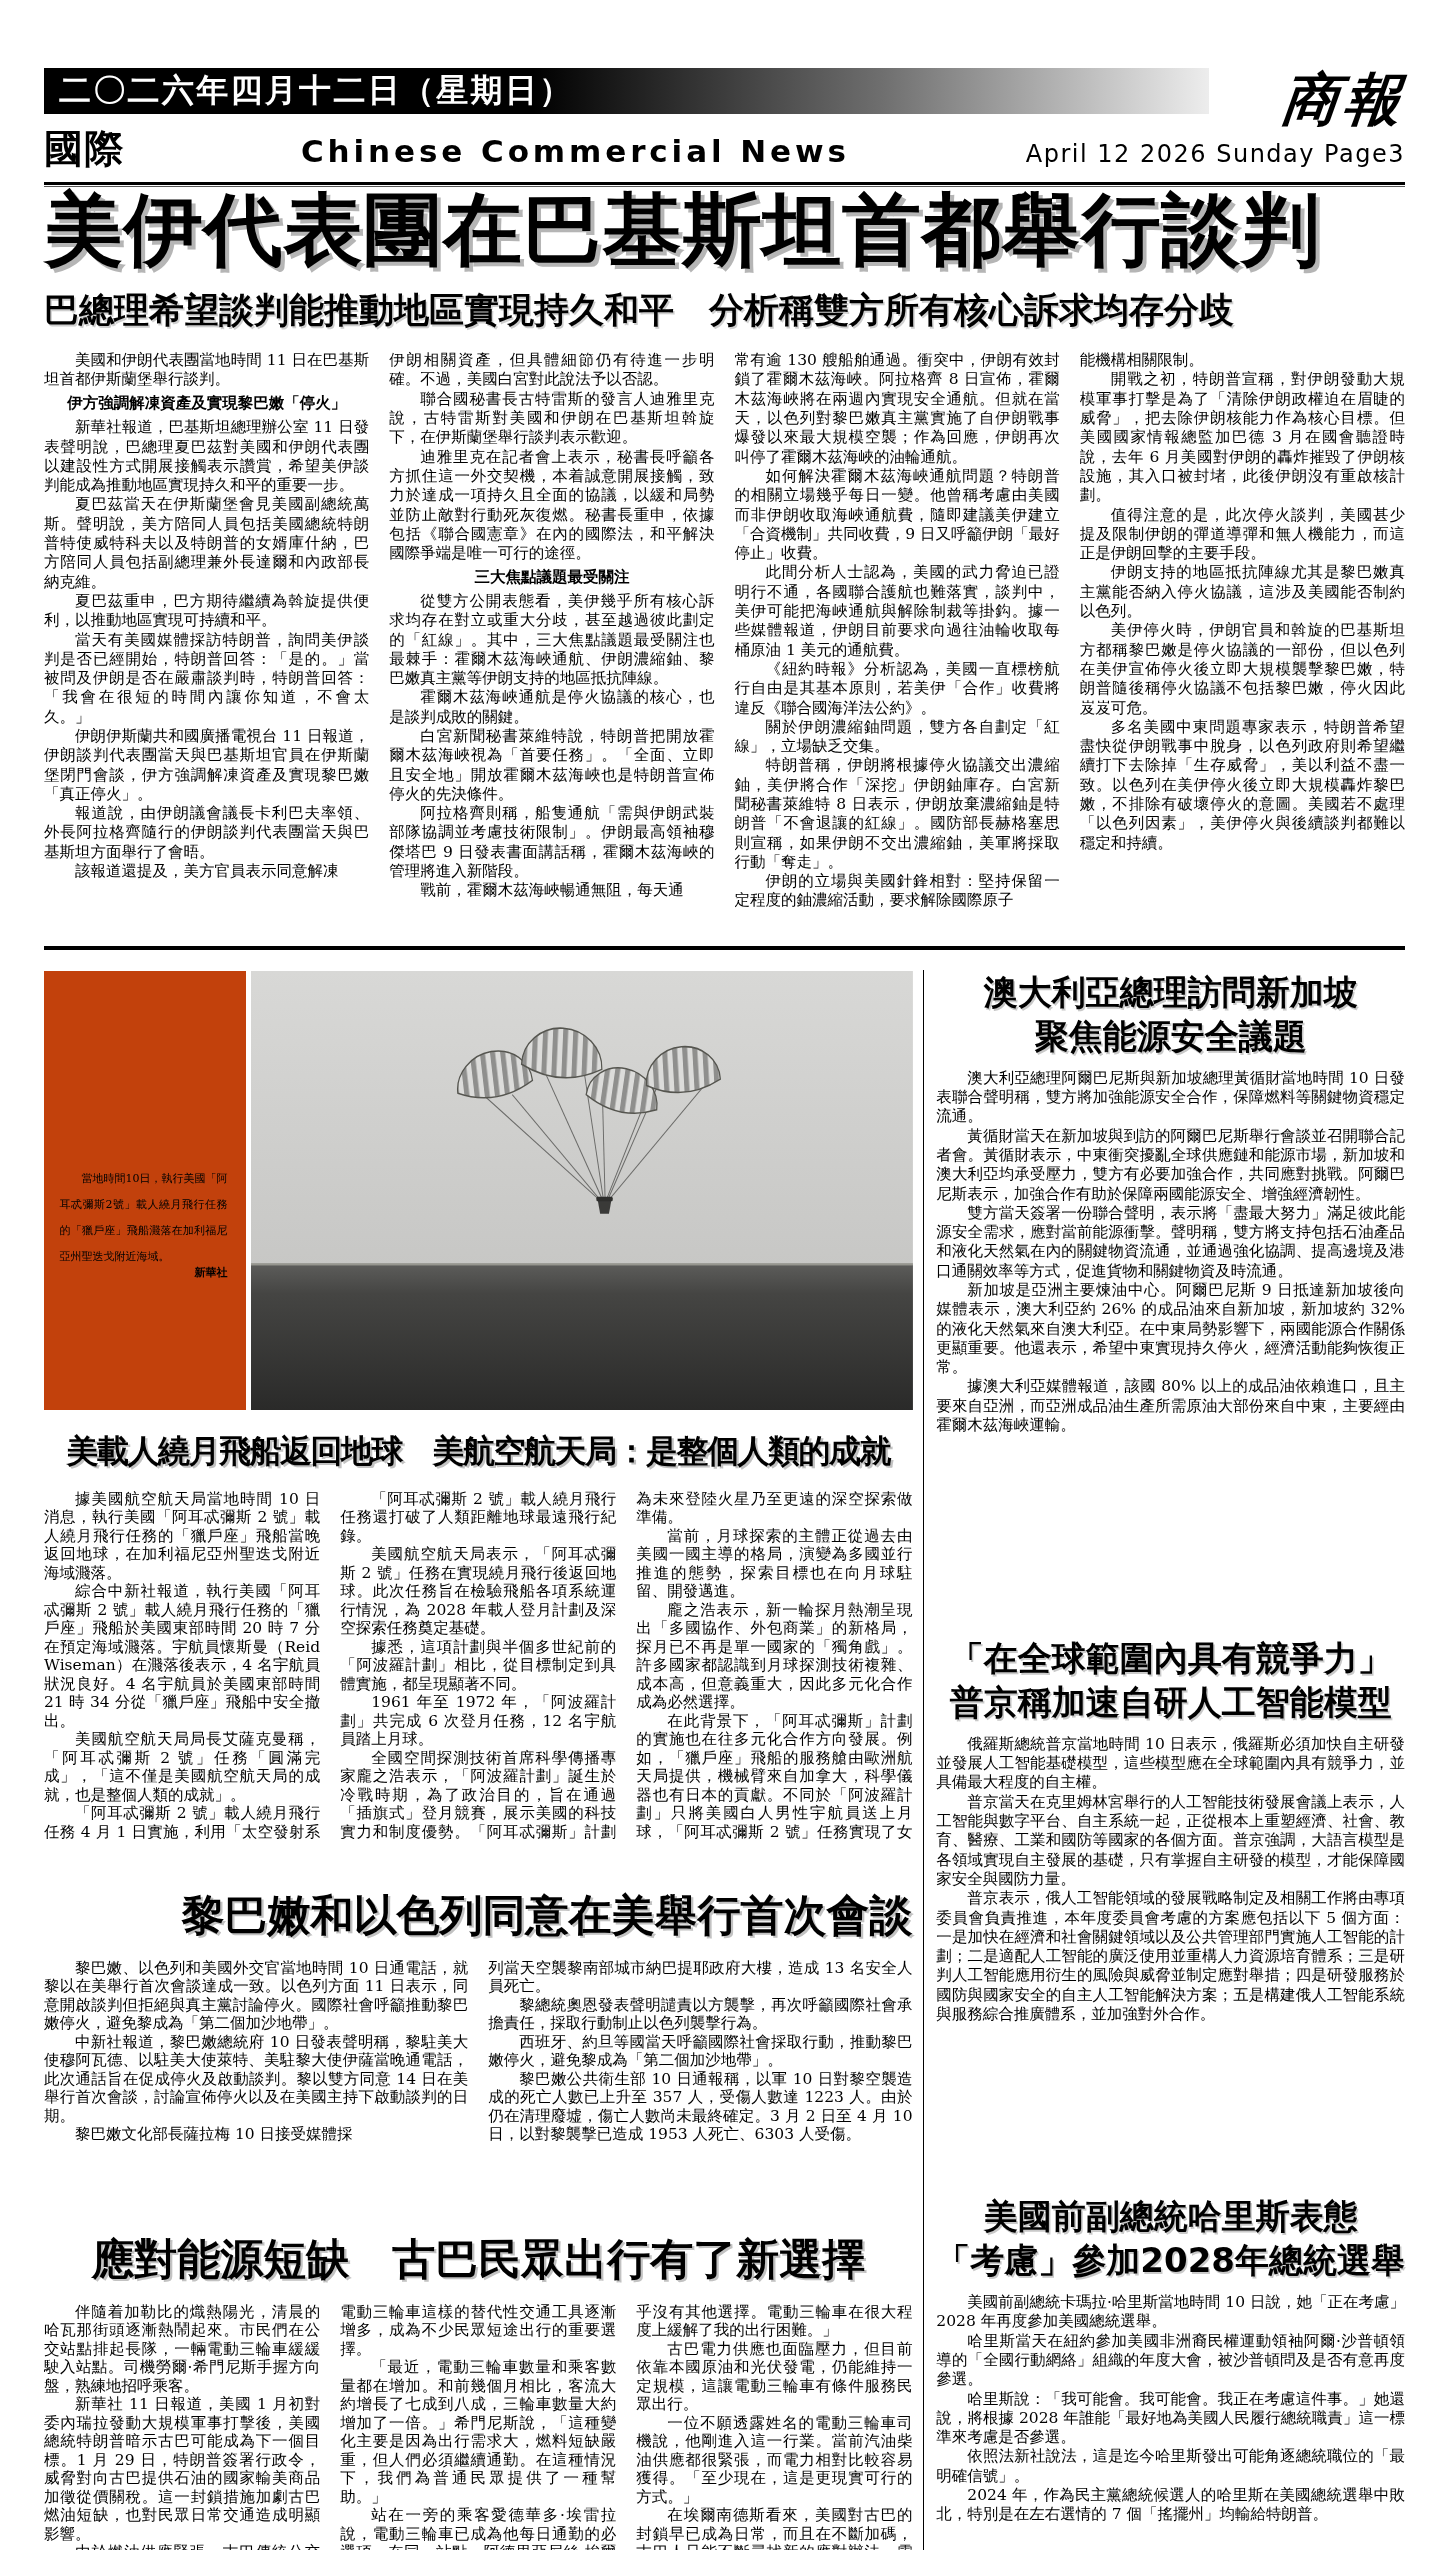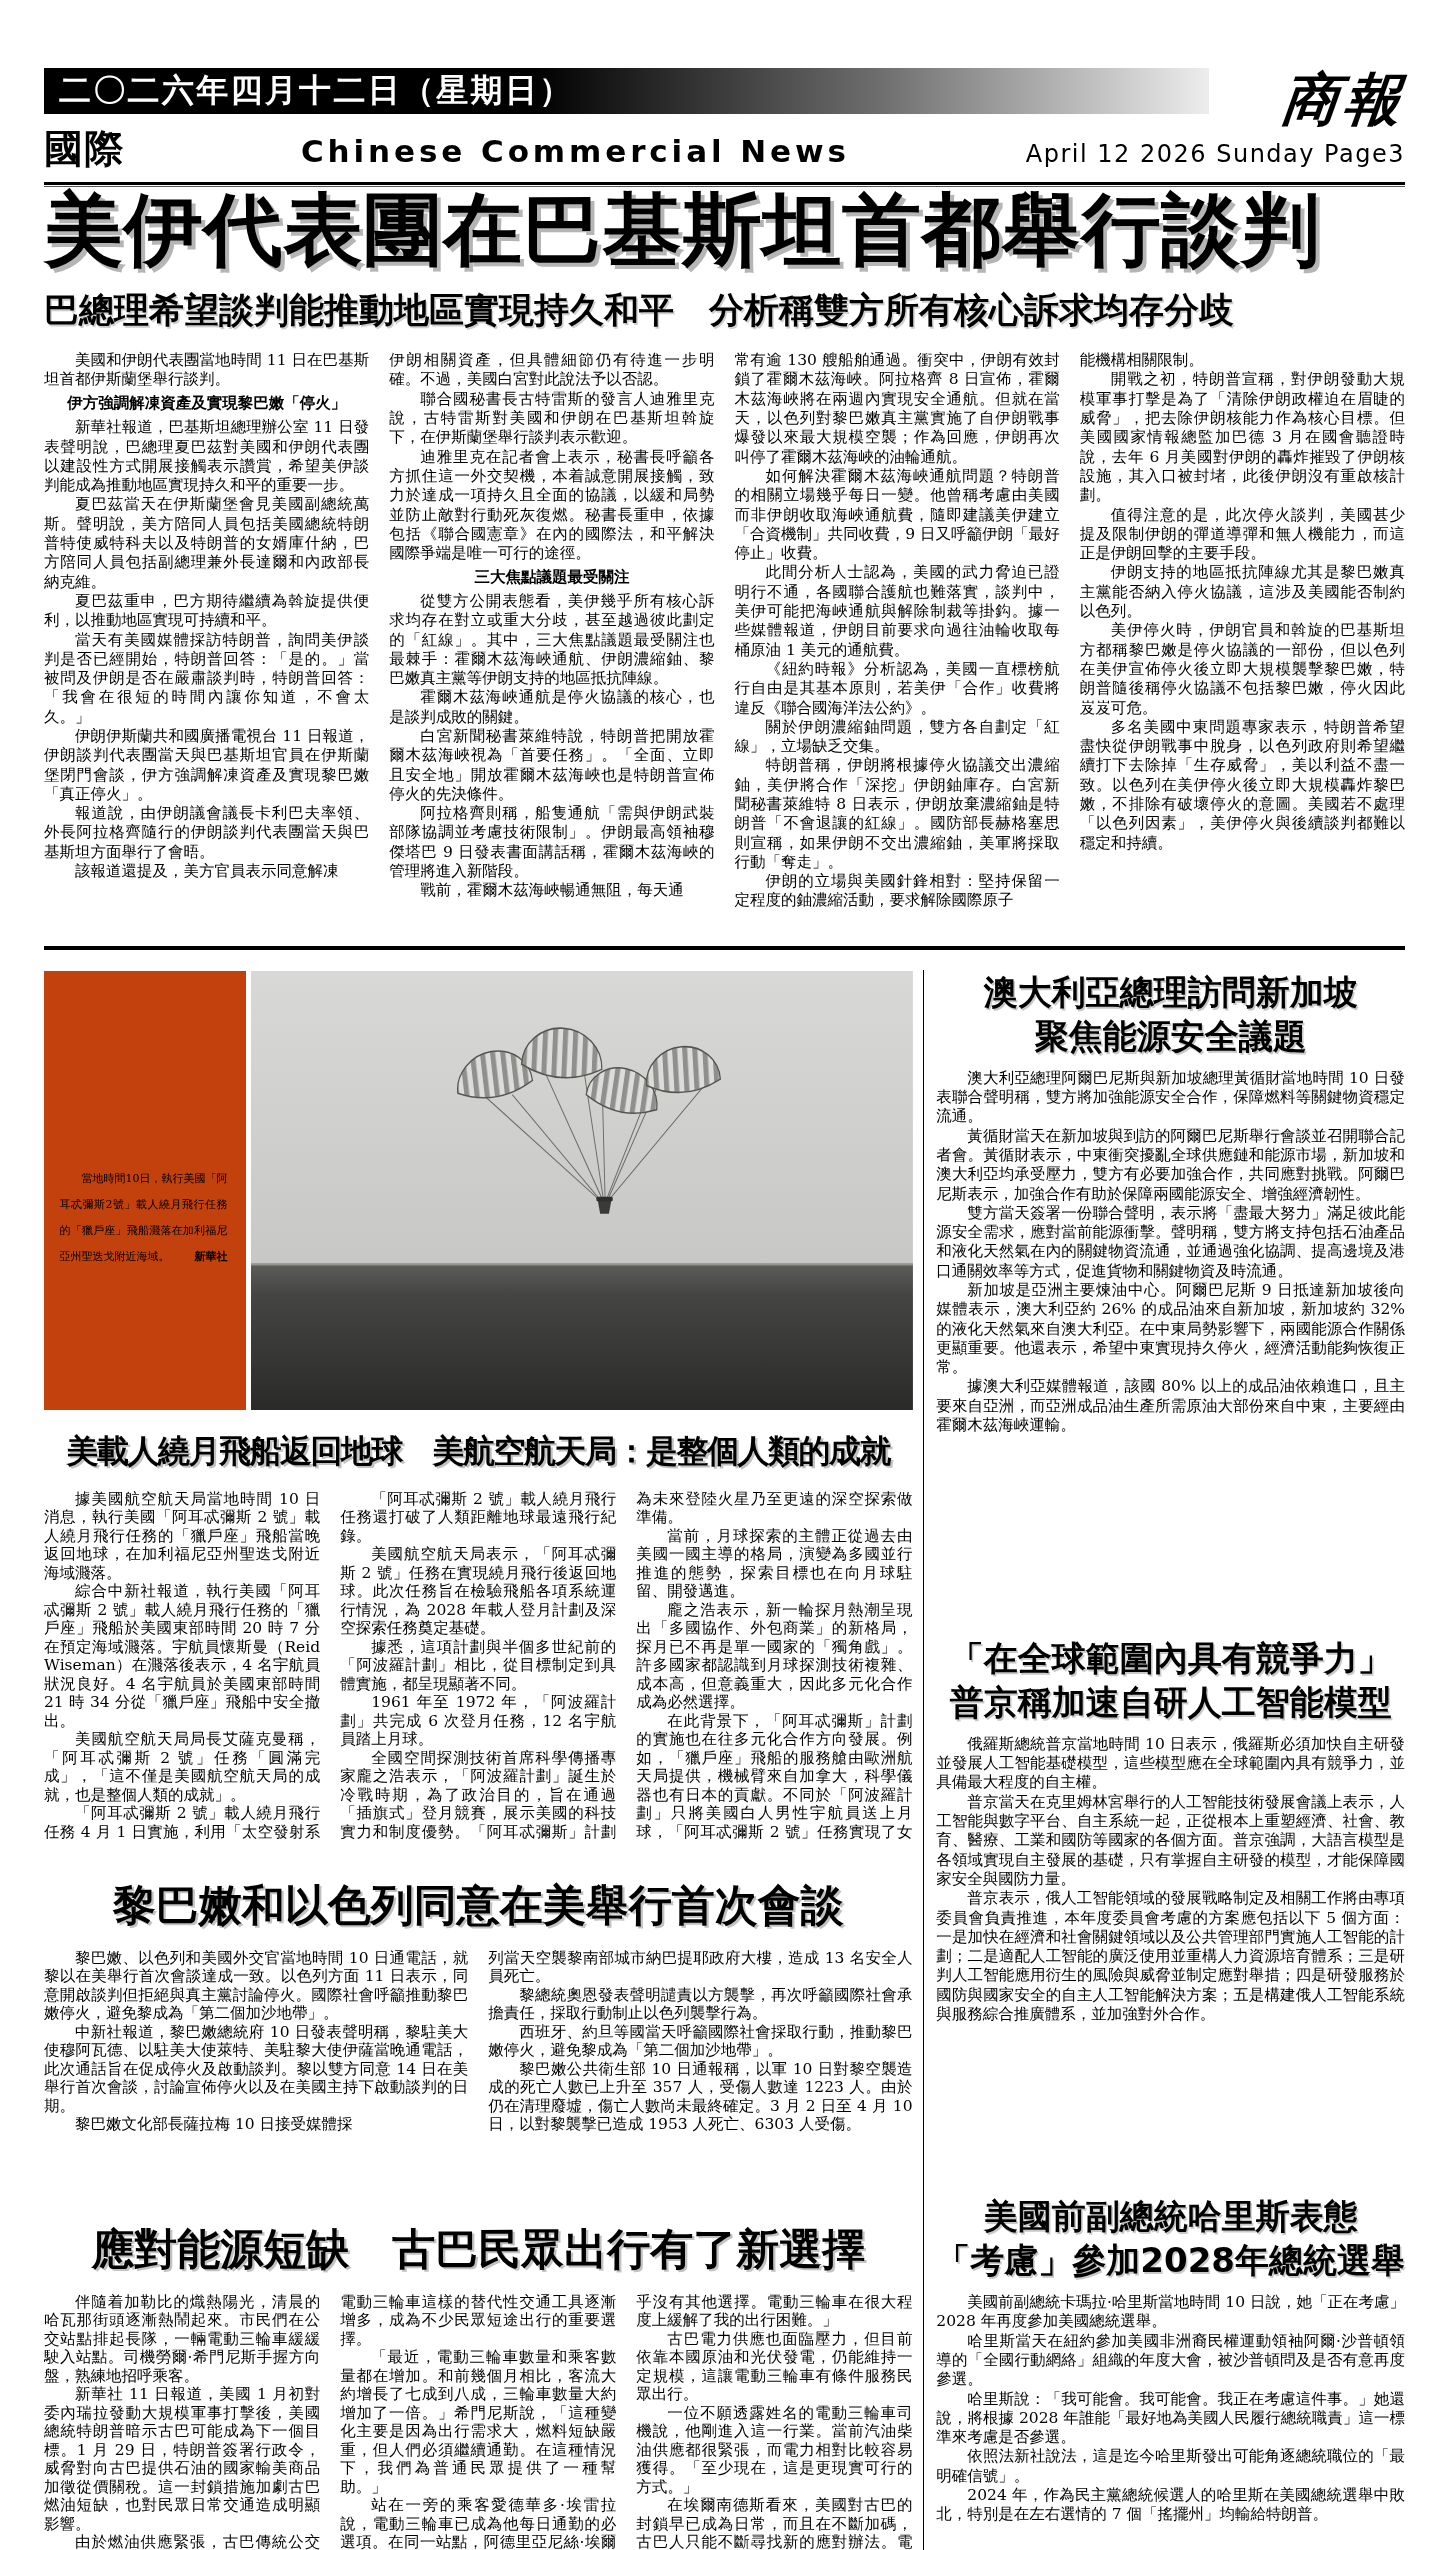--- a/index.html
+++ b/index.html
@@ -30,42 +30,42 @@
   .lead-subhead{margin-top:13px;font-family:"DejaVu Sans",sans-serif;font-weight:bold;
                 font-size:35px;text-align:left;white-space:nowrap;text-shadow:1.5px 1.5px 0 #cfcfcf;}
   .cols{display:flex;gap:20px;margin-top:17px;}
   .col{flex:1;overflow:hidden;}
   .lead-cols{height:586px;}
   .lead-cols .col{font-size:15.5px;line-height:19.3px;text-align:justify;}
   p.para{margin:0;text-indent:2em;text-align:justify;}
   p.para.cont{text-indent:0;}
   p.para.sub{font-family:"DejaVu Sans",sans-serif;font-weight:900;text-indent:0;
              text-align:center;margin:4.6px 0;}
-  .src{float:right;font-family:"DejaVu Sans",sans-serif;font-weight:bold;}
+  .src{float:right;font-family:"DejaVu Sans",sans-serif;font-weight:bold;margin-top:16px;}
   .section-rule{height:3.1px;background:#000;margin-top:9.3px;}
 
   
   .lower{display:flex;margin-top:0;}
   .lower-left{width:1022px;}
   .vdivider{width:0.8px;background:#000;margin:20px 0 0 10.8px;}
   .sidebar{flex:1;padding-left:12.4px;}
 
   
   .photo-row{display:flex;gap:4.6px;height:439px;margin-top:21.6px;}
   .caption-box{width:202px;background:#c2410c;box-sizing:border-box;
                padding:195px 18.5px 0 15.5px;font-size:11px;line-height:26px;}
   .caption-box .cap{text-indent:2em;text-align:justify;}
   .photo{flex:1;position:relative;}
   .photo svg{display:block;}
 
   
   .art-headline{font-family:"DejaVu Sans",sans-serif;font-weight:900;text-align:center;
                 white-space:nowrap;text-shadow:2.3px 2.3px 0 #c2c2c2;}
   .moon-headline{margin-top:20px;font-size:32px;letter-spacing:-1.5px;}
-  .leb-headline{margin-top:38px;font-size:43px;}
+  .leb-headline{margin-top:48px;font-size:43px;text-align:right;}
   .cuba-headline{margin-top:31px;font-size:43px;}
   .lower-cols .col{font-size:15.5px;line-height:18.5px;text-align:justify;}
   .moon-cols{height:349px;margin-top:15.5px;}
   .leb-cols{height:241px;margin-top:14px;}
   .cuba-cols{height:349px;margin-top:14px;}
 
   
   .side-art{margin-top:20px;}
   .side-art .h{font-family:"DejaVu Sans",sans-serif;font-weight:900;font-size:34px;
                line-height:1.3;text-align:center;white-space:nowrap;text-shadow:1.5px 1.5px 0 #c9c9c9;}

